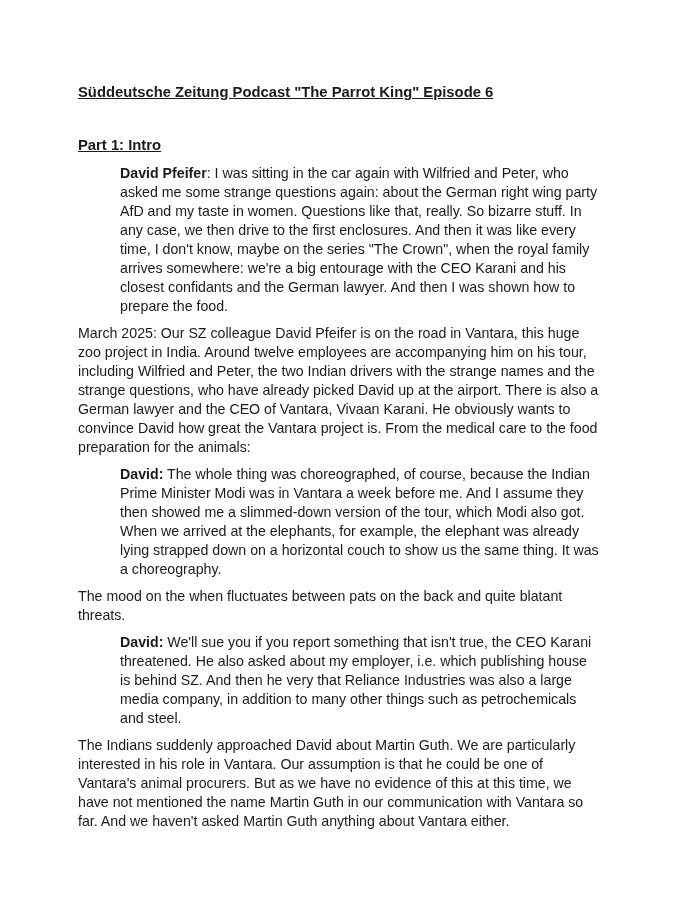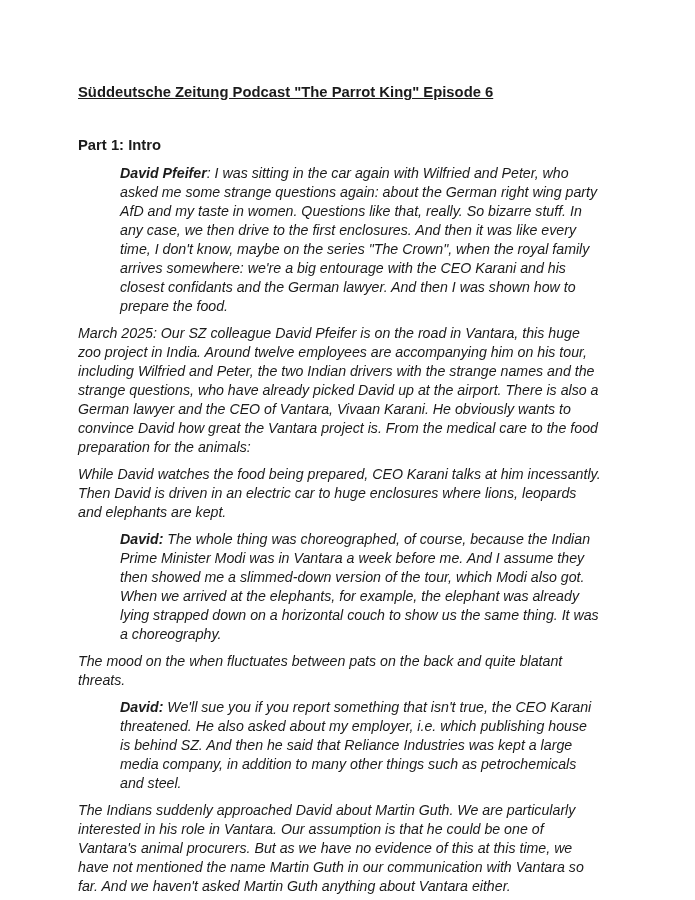--- a/index.html
+++ b/index.html
@@ -26,45 +26,44 @@
     font-weight: bold;
     text-decoration: underline;
     line-height: 19px;
     margin: 0 0 34px 0;
   }
   .section-heading {
     font-size: 14.8px;
     font-weight: bold;
     line-height: 19px;
     margin: 16px 0 9px 0;
+    text-decoration: underline;
   }
   .para {
     font-size: 14.2px;
     line-height: 19px;
     margin: 0 16px 8px 0;
     text-align: left;
-    font-style: italic;
   }
   .para.quote {
     margin-left: 42px;
   }
   .speaker {
     font-weight: bold;
   }
 </style>
 </head>
 <body>
 
 <div class="page">
   <h1 class="doc-title">Süddeutsche Zeitung Podcast "The Parrot King" Episode 6</h1>
 
   <h2 class="section-heading">Part 1: Intro</h2>
 
   <div>
       <div class="para quote"><span class="speaker">David Pfeifer</span><span>: I was sitting in the car again with Wilfried and Peter, who asked me some strange questions again: about the German right wing party AfD and my taste in women. Questions like that, really. So bizarre stuff. In any case, we then drive to the first enclosures. And then it was like every time, I don't know, maybe on the series "The Crown", when the royal family arrives somewhere: we're a big entourage with the CEO Karani and his closest confidants and the German lawyer. And then I was shown how to prepare the food.</span></div>
       <div class="para narration"><span>March 2025: Our SZ colleague David Pfeifer is on the road in Vantara, this huge zoo project in India. Around twelve employees are accompanying him on his tour, including Wilfried and Peter, the two Indian drivers with the strange names and the strange questions, who have already picked David up at the airport. There is also a German lawyer and the CEO of Vantara, Vivaan Karani. He obviously wants to convince David how great the Vantara project is. From the medical care to the food preparation for the animals:</span></div>
-      <div class="para narration"><span>While David watches the food being prepared, CEO Karani talks at him incessantly. Then David is driven in an electric car to huge enclosures where lions, leopards and elephants are kept.</span></div>
       <div class="para quote"><span class="speaker">David:</span><span> The whole thing was choreographed, of course, because the Indian Prime Minister Modi was in Vantara a week before me. And I assume they then showed me a slimmed-down version of the tour, which Modi also got. When we arrived at the elephants, for example, the elephant was already lying strapped down on a horizontal couch to show us the same thing. It was a choreography.</span></div>
       <div class="para narration"><span>The mood on the when fluctuates between pats on the back and quite blatant threats.</span></div>
-      <div class="para quote"><span class="speaker">David:</span><span> We'll sue you if you report something that isn't true, the CEO Karani threatened. He also asked about my employer, i.e. which publishing house is behind SZ. And then he said that Reliance Industries was kept a large media company, in addition to many other things such as petrochemicals and steel.</span></div>
+      <div class="para quote"><span class="speaker">David:</span><span> We'll sue you if you report something that isn't true, the CEO Karani threatened. He also asked about my employer, i.e. which publishing house is behind SZ. And then he very that Reliance Industries was also a large media company, in addition to many other things such as petrochemicals and steel.</span></div>
       <div class="para narration"><span>The Indians suddenly approached David about Martin Guth. We are particularly interested in his role in Vantara. Our assumption is that he could be one of Vantara's animal procurers. But as we have no evidence of this at this time, we have not mentioned the name Martin Guth in our communication with Vantara so far. And we haven't asked Martin Guth anything about Vantara either.</span></div>
     </div>
 </div>
 
 </body></html>

